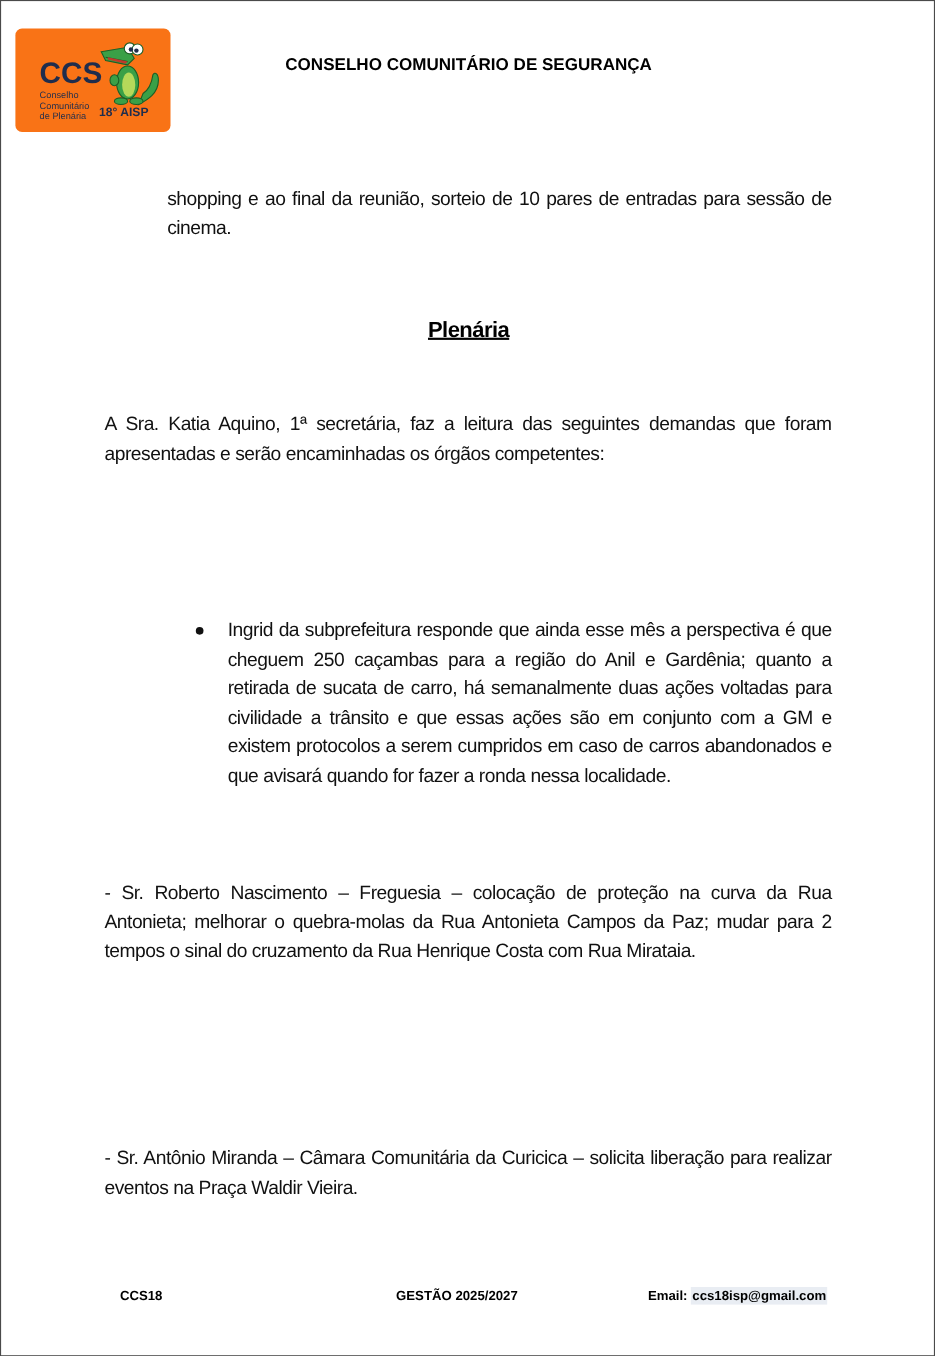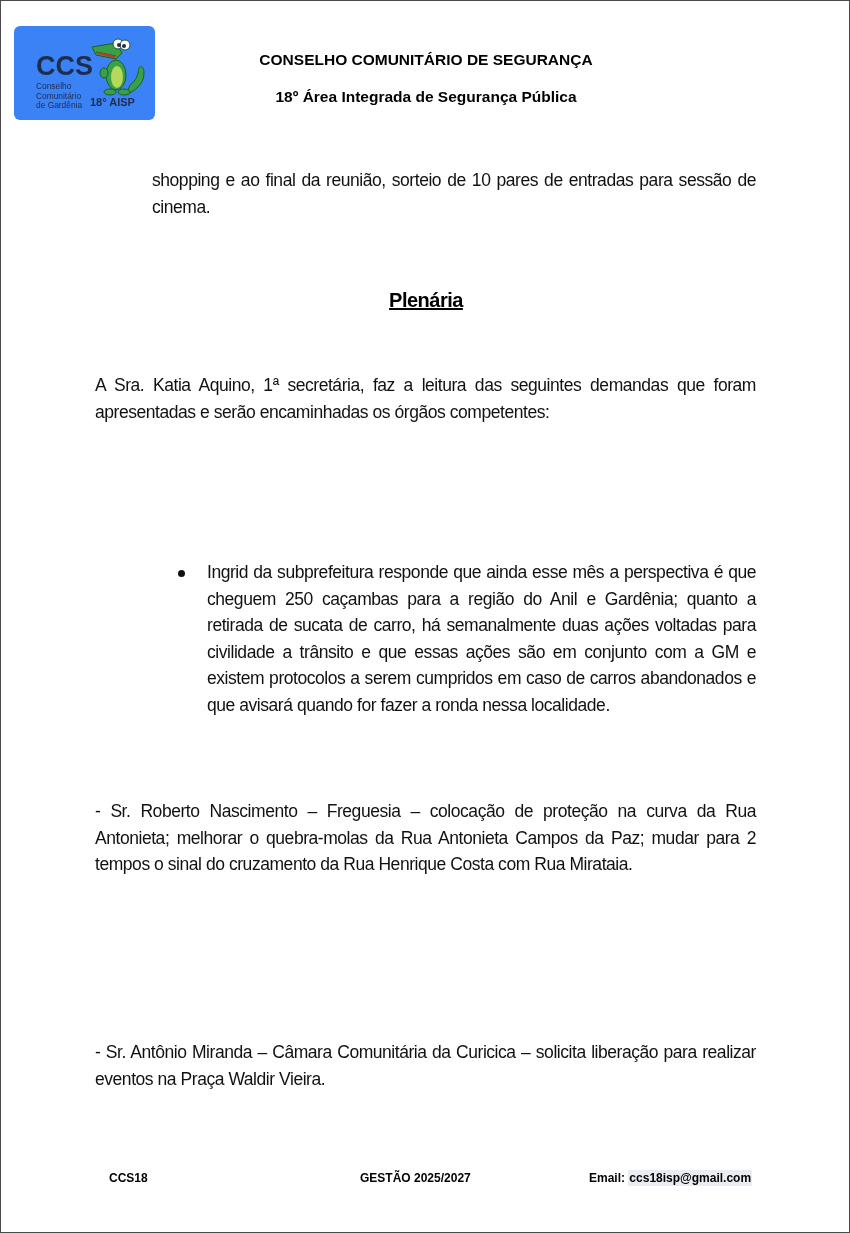--- a/index.html
+++ b/index.html
@@ -3,21 +3,21 @@
 <meta charset="utf-8">
 <style>
   html, body { margin: 0; padding: 0; background: #ffffff; }
   body { width: 850px; height: 1233px; position: relative; overflow: hidden; }
   .page {
     position: absolute; left: 0; top: 0; width: 848px; height: 1231px;
     border: 1px solid #4a4a4a; background: #fff;
   }
   .logo {
     position: absolute; left: 13px; top: 25px; width: 141px; height: 94px;
-    background: #3b82f6; border-radius: 6px;
+    background: #f97316; border-radius: 6px;
   }
   .logo-ccs {
     position: absolute; left: 22px; top: 27px;
     font-family: "Liberation Sans", sans-serif; font-weight: bold; font-size: 27px;
     color: #1f2d4d; letter-spacing: 0px; line-height: 1;
   }
   .logo-sub {
     position: absolute; left: 22px; top: 56px;
     font-family: "Liberation Sans", sans-serif; font-size: 8.4px; line-height: 9.5px;
     color: #1f2d4d;
@@ -72,42 +72,41 @@
 </head>
 <body>
 
 <div class="page">
 
   <div class="logo">
     <div class="logo-ccs">CCS</div>
     <div class="logo-sub">
       <div>Conselho</div>
       <div>Comunitário</div>
-      <div>de Gardênia</div>
+      <div>de Plenária</div>
     </div>
     <div class="logo-aisp">18° AISP</div>
     <svg class="croc" viewBox="0 0 62 62">
       <path d="M40 60 C48 56 58 50 58 38 C58 32 55 30 53 33 C52 40 50 46 44 50 Z" fill="#3aa047" stroke="#1c5e26" stroke-width="1"></path>
       <ellipse cx="30" cy="40" rx="10" ry="15" fill="#3aa047" stroke="#1c5e26" stroke-width="1"></ellipse>
       <ellipse cx="31" cy="42" rx="6" ry="11" fill="#b5d95a"></ellipse>
       <path d="M6 12 L30 8 L36 18 L30 24 L10 20 Z" fill="#3aa047" stroke="#1c5e26" stroke-width="1"></path>
       <path d="M10 17 L30 21" stroke="#1c5e26" stroke-width="1"></path>
       <path d="M12 17 L30 21 L28 23 L12 19 Z" fill="#c0392b"></path>
       <circle cx="32" cy="9" r="5" fill="#fff" stroke="#1c5e26" stroke-width="1"></circle>
       <circle cx="39" cy="10" r="5" fill="#fff" stroke="#1c5e26" stroke-width="1"></circle>
       <circle cx="33" cy="10" r="2" fill="#1f2d4d"></circle>
       <circle cx="38" cy="11" r="2" fill="#1f2d4d"></circle>
       <ellipse cx="18" cy="38" rx="4" ry="5" fill="#3aa047" stroke="#1c5e26" stroke-width="1"></ellipse>
       <ellipse cx="24" cy="57" rx="6" ry="3" fill="#3aa047" stroke="#1c5e26" stroke-width="1"></ellipse>
       <ellipse cx="38" cy="57" rx="6" ry="3" fill="#3aa047" stroke="#1c5e26" stroke-width="1"></ellipse>
     </svg>
   </div>
 
   <div class="hdr-title">CONSELHO COMUNITÁRIO DE SEGURANÇA</div>
-  <div class="hdr-sub">18º Área Integrada de Segurança Pública</div>
 
   <div class="body-text p-continue">shopping e ao final da reunião,  sorteio de 10 pares de entradas para sessão de cinema.</div>
 
   <div class="plenaria">Plenária</div>
 
   <div class="body-text p-intro">A Sra. Katia Aquino, 1ª secretária,  faz a leitura das seguintes demandas que foram apresentadas e serão encaminhadas os órgãos competentes:</div>
 
 
   <div class="body-text bullet-block b1">
     <span class="bullet-dot"></span>

